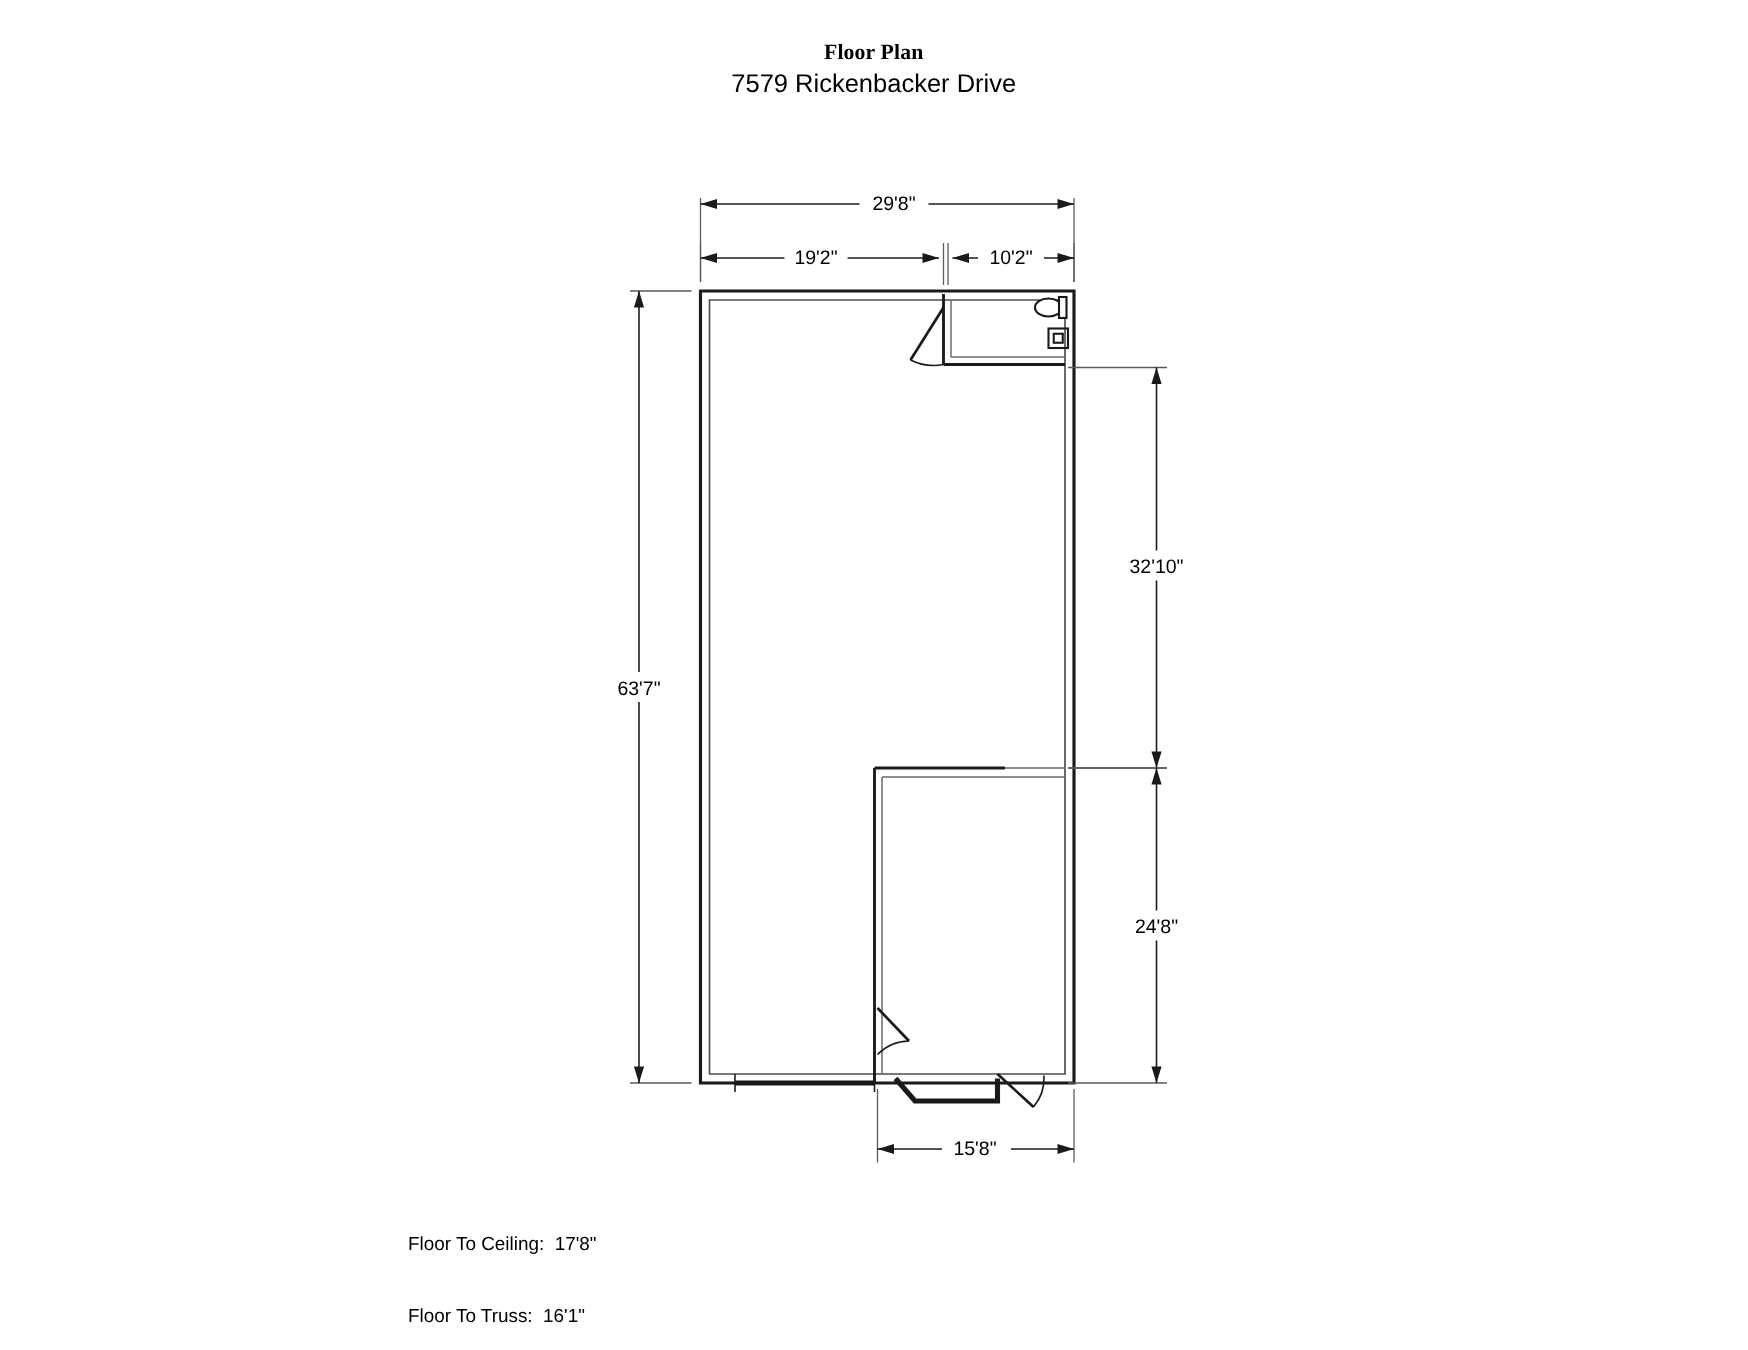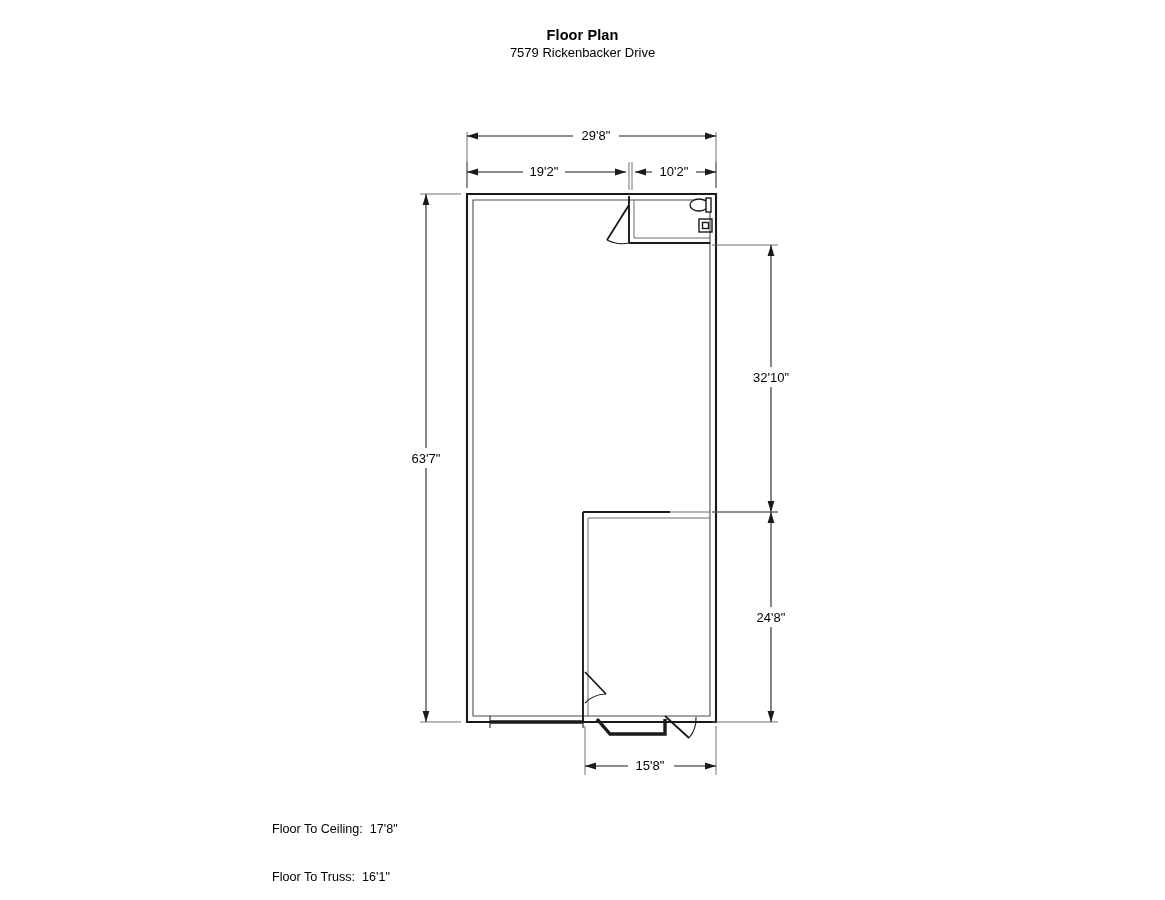--- a/index.html
+++ b/index.html
@@ -27,23 +27,24 @@
     top: 26px;
     left: 0;
     width: 1165px;
     text-align: center;
     line-height: 1.28;
   }
   .title-main {
     font-size: 14.5px;
     font-weight: bold;
     letter-spacing: 0.1px;
+    font-family: Liberation Serif, serif;
   }
   .title-line {
-    font-size: 13px;
+    font-size: 17px;
     font-weight: normal;
   }
 
   
   .specs {
     position: absolute;
     left: 272px;
     top: 788px;
     font-size: 12.6px;
     line-height: 16.3px;

